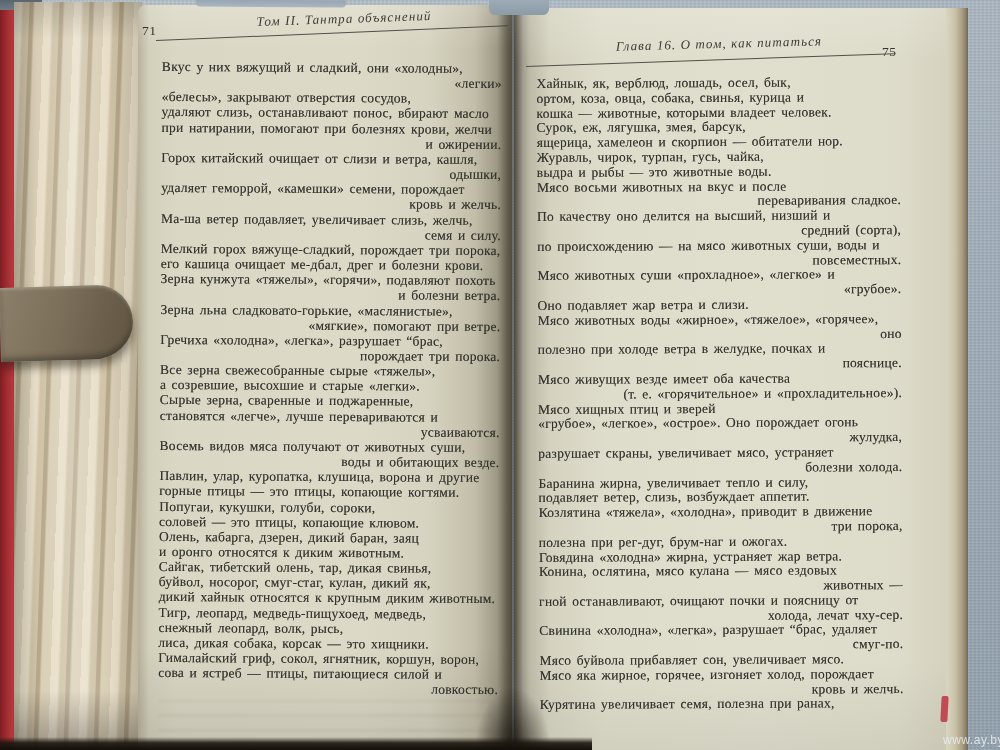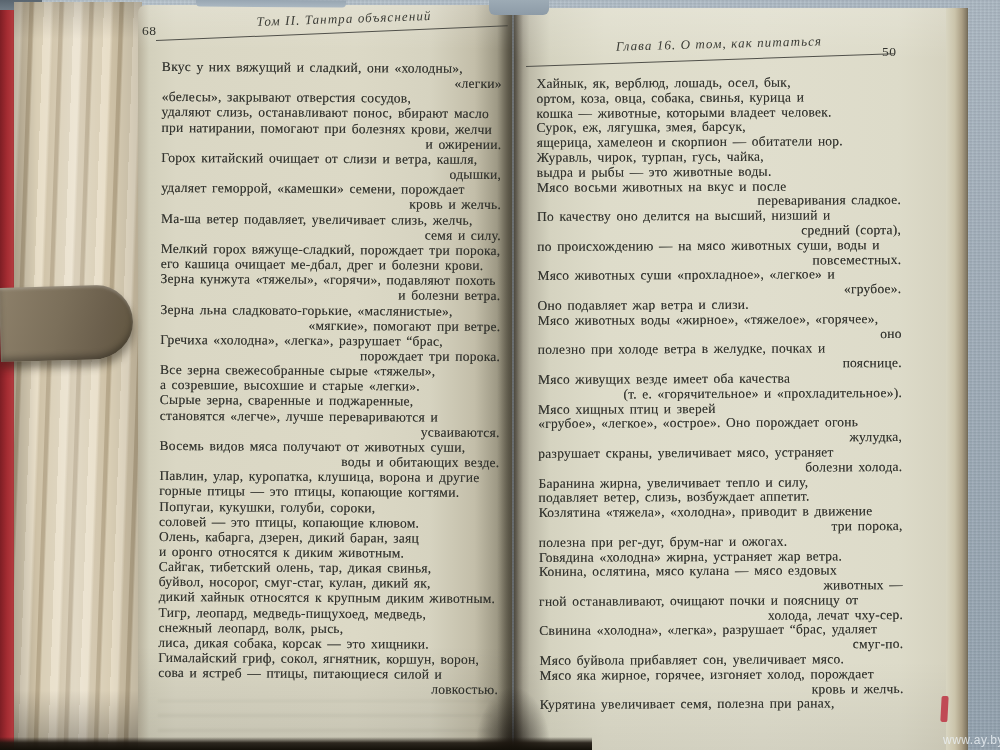--- a/index.html
+++ b/index.html
@@ -76,21 +76,21 @@
 </style>
 </head>
 <body>
 
 <div class="scene">
   <div class="corner-dark"></div>
   <div class="cover-left"></div>
   <div class="stack-left"></div>
 
   <div class="page-left">
-    <div class="pnum n-left">68</div>
+    <div class="pnum n-left">71</div>
     <div class="ptitle t-left">Том II. Тантра объяснений</div>
     <div class="rule r-left"></div>
     <div class="body body-left">
         <div class="tl al">Вкус у них вяжущий и сладкий, они «холодны»,</div>
         <div class="tl ar">«легки»</div>
         <div class="tl al">«белесы», закрывают отверстия сосудов,</div>
         <div class="tl al">удаляют слизь, останавливают понос, вбирают масло</div>
         <div class="tl al">при натирании, помогают при болезнях крови, желчи</div>
         <div class="tl ar">и ожирении.</div>
         <div class="tl al">Горох китайский очищает от слизи и ветра, кашля,</div>
@@ -127,21 +127,21 @@
         <div class="tl al">снежный леопард, волк, рысь,</div>
         <div class="tl al">лиса, дикая собака, корсак — это хищники.</div>
         <div class="tl al">Гималайский гриф, сокол, ягнятник, коршун, ворон,</div>
         <div class="tl al">сова и ястреб — птицы, питающиеся силой и</div>
         <div class="tl ar">ловкостью.</div>
       </div>
   </div>
 
   <div class="page-right">
     <div class="ptitle t-right">Глава 16. О том, как питаться</div>
-    <div class="pnum n-right">50</div>
+    <div class="pnum n-right">75</div>
     <div class="rule r-right"></div>
     <div class="body body-right">
         <div class="tl al">Хайнык, як, верблюд, лошадь, осел, бык,</div>
         <div class="tl al">ортом, коза, овца, собака, свинья, курица и</div>
         <div class="tl al">кошка — животные, которыми владеет человек.</div>
         <div class="tl al">Сурок, еж, лягушка, змея, барсук,</div>
         <div class="tl al">ящерица, хамелеон и скорпион — обитатели нор.</div>
         <div class="tl al">Журавль, чирок, турпан, гусь, чайка,</div>
         <div class="tl al">выдра и рыбы — это животные воды.</div>
         <div class="tl al">Мясо восьми животных на вкус и после</div>

